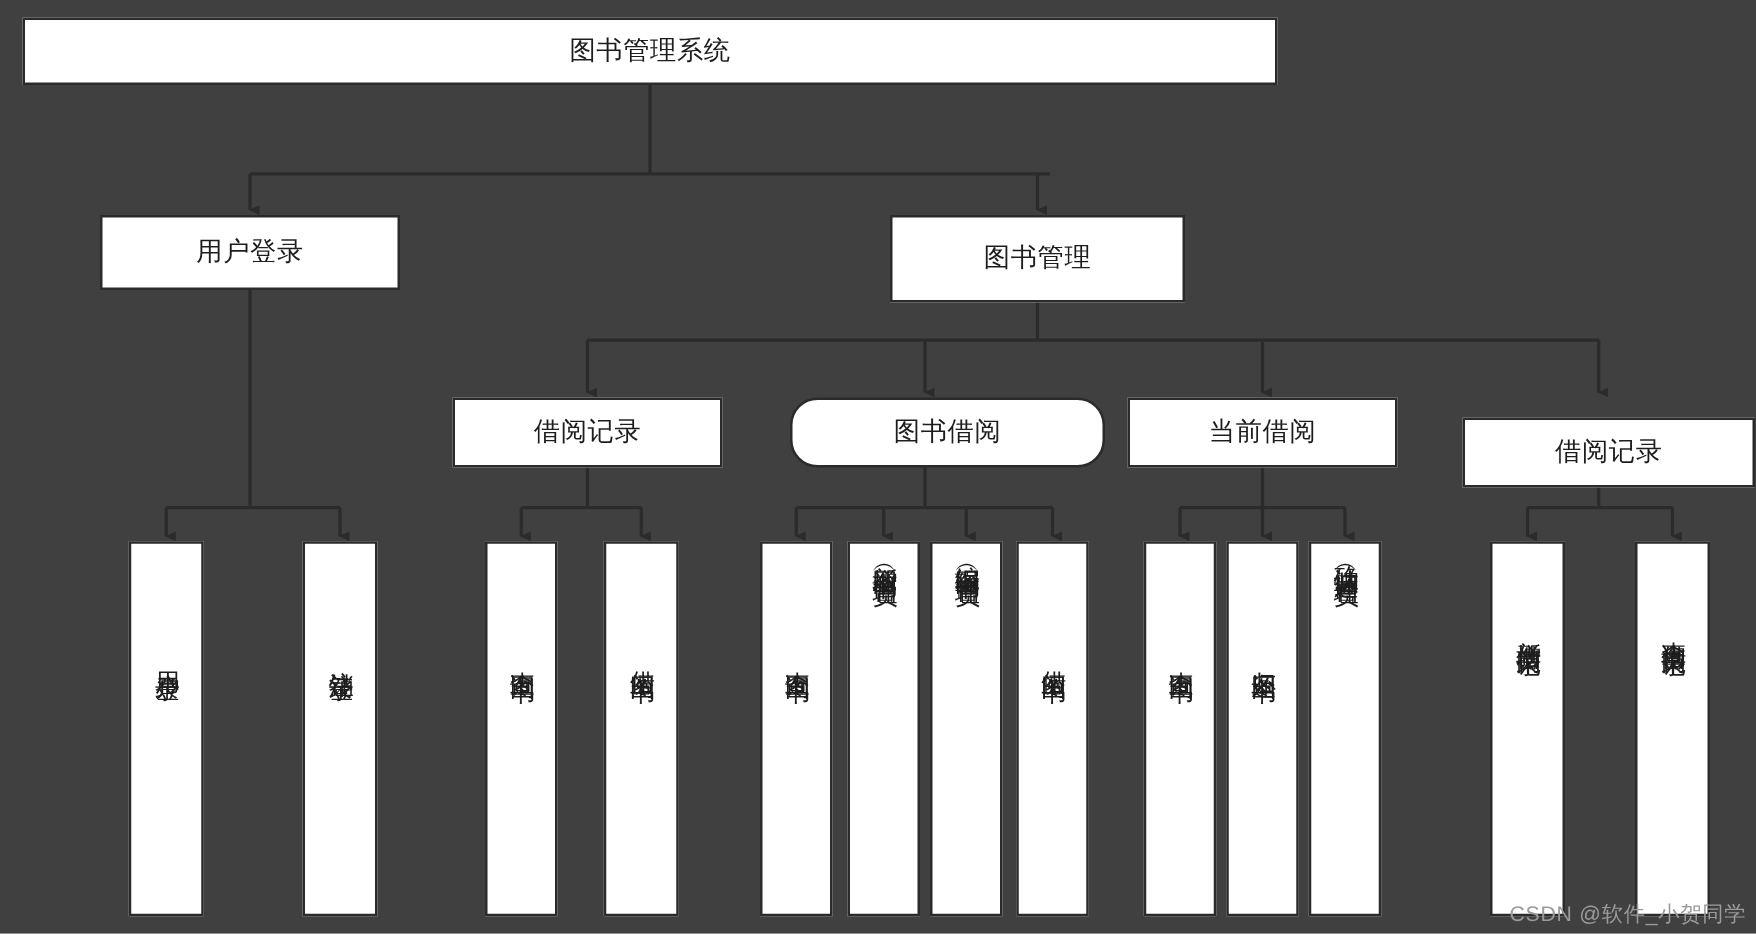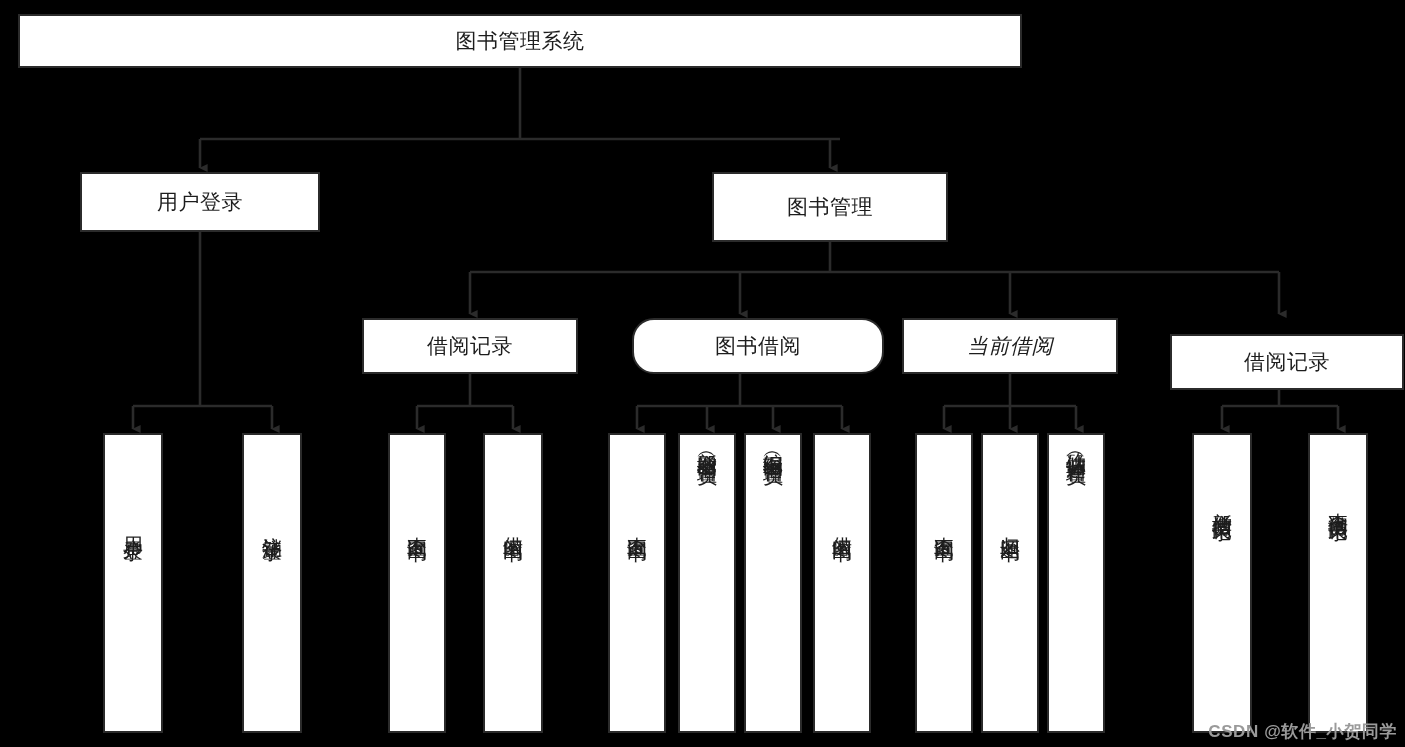--- a/index.html
+++ b/index.html
@@ -10,21 +10,21 @@
   body {
     width: 1405px;
     height: 747px;
     font-family: "Liberation Sans", "DejaVu Sans", sans-serif;
     overflow: hidden;
   }
   #diagram-root {
     position: relative;
     width: 1405px;
     height: 747px;
-    background: #000000;
+    background: #404040;
   }
   svg.connectors {
     position: absolute;
     left: 0;
     top: 0;
     width: 1405px;
     height: 747px;
     pointer-events: none;
   }
   .node {
@@ -65,21 +65,20 @@
     margin-top: 60px;
   }
   .watermark {
     position: absolute;
     right: 8px;
     bottom: 4px;
     font-size: 17px;
     color: #9a9a9a;
     letter-spacing: 0.6px;
     white-space: nowrap;
-    font-weight: bold;
   }
 </style>
 </head>
 <body>
 
 <div id="diagram-root">
 
   <svg class="connectors" viewBox="0 0 1405 747">
     <defs>
       <marker id="arrowhead" markerWidth="9" markerHeight="9" refX="4.2" refY="7.6" orient="auto" markerUnits="userSpaceOnUse">
@@ -140,21 +139,21 @@
   <div class="node" style="left:712px; top:172px; width:236px; height:70px;">
     <span class="node-label">图书管理</span>
   </div>
 
   <div class="node" style="left:362px; top:318px; width:216px; height:56px;">
     <span class="node-label">借阅记录</span>
   </div>
   <div class="node" style="left:632px; top:318px; width:252px; height:56px;border-radius:22px;">
     <span class="node-label">图书借阅</span>
   </div>
-  <div class="node" style="left:902px; top:318px; width:216px; height:56px;font-style:italic;">
+  <div class="node" style="left:902px; top:318px; width:216px; height:56px;">
     <span class="node-label">当前借阅</span>
   </div>
   <div class="node" style="left:1170px; top:334px; width:234px; height:56px;">
     <span class="node-label">借阅记录</span>
   </div>
 
   <div class="node leaf center" style="left:103px; top:433px; width:60px; height:300px;">
     <span class="node-label">用户登录</span>
   </div>
   <div class="node leaf center" style="left:242px; top:433px; width:60px; height:300px;">

